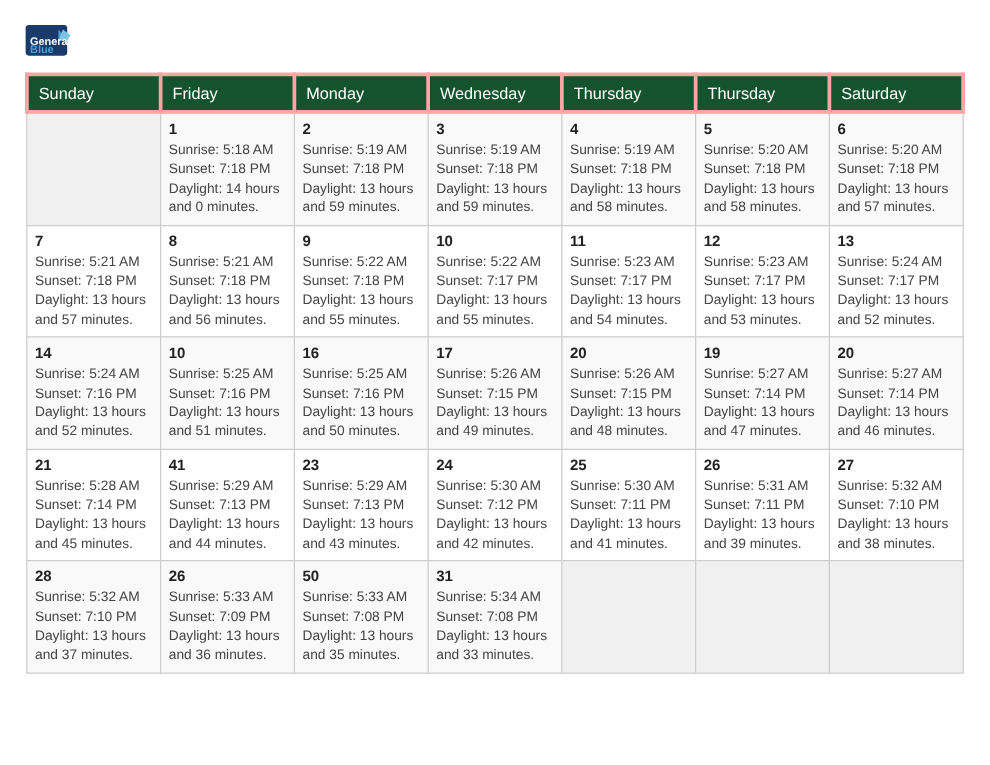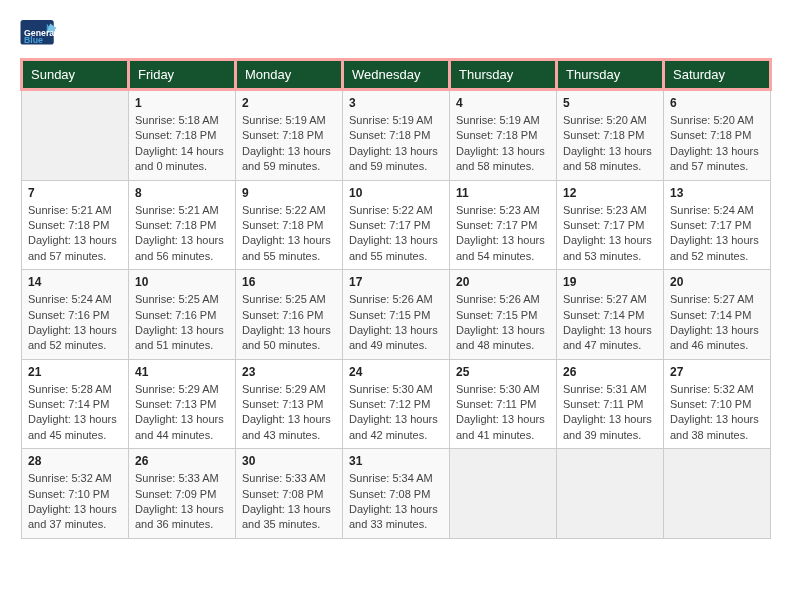--- a/index.html
+++ b/index.html
@@ -235,21 +235,21 @@
       <tr>
         <td>
           <div class="day-number">28</div>
           <div class="day-info">Sunrise: 5:32 AM<br>Sunset: 7:10 PM<br>Daylight: 13 hours and 37 minutes.</div>
         </td>
         <td>
           <div class="day-number">26</div>
           <div class="day-info">Sunrise: 5:33 AM<br>Sunset: 7:09 PM<br>Daylight: 13 hours and 36 minutes.</div>
         </td>
         <td>
-          <div class="day-number">30</div>
+          <div class="day-number">50</div>
           <div class="day-info">Sunrise: 5:33 AM<br>Sunset: 7:08 PM<br>Daylight: 13 hours and 35 minutes.</div>
         </td>
         <td>
           <div class="day-number">31</div>
           <div class="day-info">Sunrise: 5:34 AM<br>Sunset: 7:08 PM<br>Daylight: 13 hours and 33 minutes.</div>
         </td>
         <td class="empty-cell"></td>
         <td class="empty-cell"></td>
         <td class="empty-cell"></td>
       </tr>

